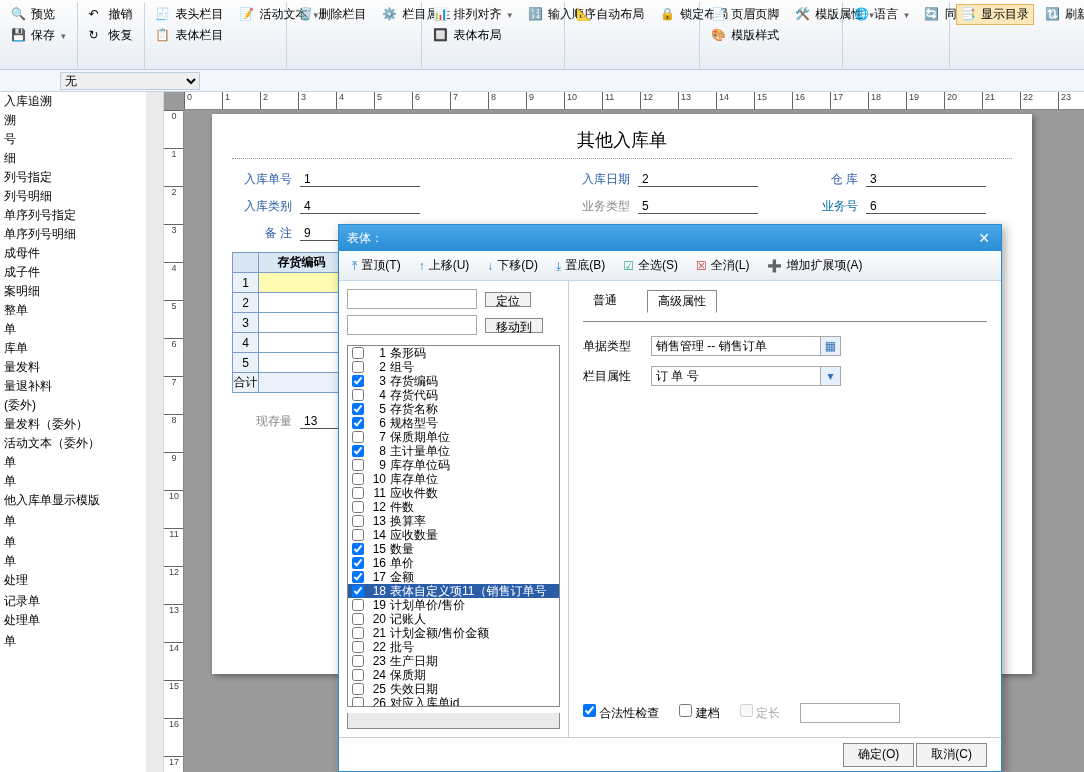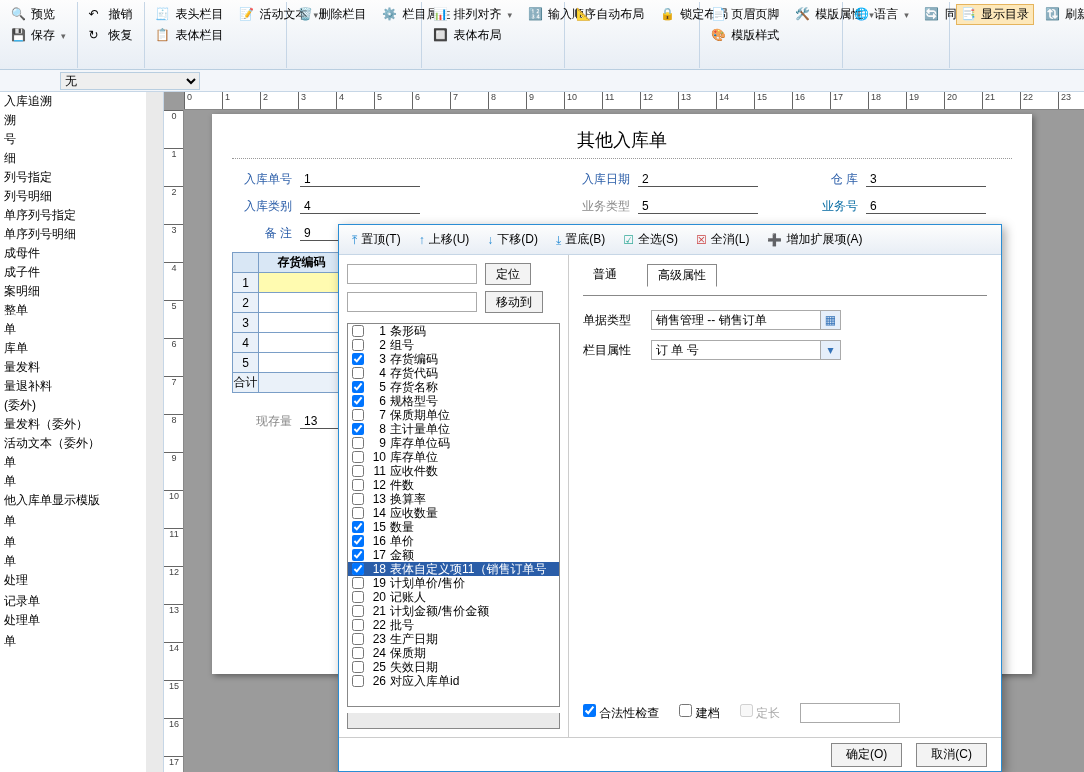--- a/index.html
+++ b/index.html
@@ -48,21 +48,21 @@
 
 .modal { position: absolute; left: 338px; top: 224px; width: 664px; height: 548px; background: #fff; border: 1px solid #2a8dd4; box-shadow: 3px 3px 10px rgba(0,0,0,.35); z-index: 50; display: flex; flex-direction: column; }
 .modal-title { height: 26px; background: linear-gradient(#49a7e6,#2a8dd4); color: #fff; display: flex; align-items: center; padding: 0 8px; justify-content: space-between; }
 .modal-close { color: #fff; cursor: pointer; font-size: 14px; width: 18px; text-align: center; }
 .modal-toolbar { height: 30px; background: linear-gradient(#fdfdfd,#e8eef5); border-bottom: 1px solid #c6d6e6; display: flex; align-items: center; gap: 4px; padding: 0 6px; }
 .modal-toolbar .tb-btn { display: flex; align-items: center; gap: 4px; padding: 2px 6px; cursor: pointer; border: 1px solid transparent; }
 .modal-body { flex: 1; display: flex; overflow: hidden; }
 .modal-left { width: 230px; border-right: 1px solid #ccc; padding: 8px; display: flex; flex-direction: column; gap: 6px; }
 .modal-left input[type=text] { width: 130px; height: 20px; border: 1px solid #aaa; padding: 0 4px; }
 .modal-left .row { display: flex; gap: 8px; align-items: center; }
-.modal-left button.small { height: 22px; padding: 0 10px; border: 1px solid #888; background: #f3f3f3; cursor: pointer; }
+.modal-left button.small { height: 15px; padding: 0 10px; border: 1px solid #888; background: #f3f3f3; cursor: pointer; }
 .field-list { flex: 1; border: 1px solid #888; overflow-y: scroll; background: #fff; margin-top: 4px; position: relative; }
 .field-item { display: flex; align-items: center; gap: 4px; padding: 0 4px; height: 14px; font-size: 12px; cursor: pointer; white-space: nowrap; }
 .field-item.selected { background: #2a5da8; color: #fff; }
 .field-item input[type=checkbox] { width: 12px; height: 12px; }
 .field-num { width: 18px; text-align: right; color: inherit; }
 .h-scroll-stub { height: 16px; background: #eaeaea; border: 1px solid #888; border-top: none; }
 
 .modal-right { flex: 1; padding: 8px 14px; display: flex; flex-direction: column; gap: 10px; }
 .tabs { display: flex; gap: 20px; align-items: center; }
 .tab { padding: 2px 10px; cursor: pointer; }
@@ -74,21 +74,21 @@
 .right-form .rf-row { display: flex; align-items: center; gap: 8px; }
 .right-form .rf-row .rlbl { width: 60px; }
 .right-form .rf-row .lookup { display: flex; align-items: center; border: 1px solid #aaa; width: 190px; height: 20px; }
 .right-form .rf-row .lookup input { border: none; flex: 1; padding: 0 4px; height: 18px; }
 .right-form .rf-row .lookup .lookup-btn { width: 20px; height: 18px; background: #e6effa; border-left: 1px solid #aaa; display: flex; align-items: center; justify-content: center; cursor: pointer; color: #3573b8; }
 .props-row { display: flex; gap: 30px; }
 
 .bottom-row { display: flex; align-items: center; gap: 20px; margin-top: auto; padding: 6px 0; }
 .bottom-row input[type=text].fixed { width: 100px; height: 20px; border: 1px solid #aaa; }
 
-.modal-footer { height: 34px; border-top: 1px solid #ccc; display: flex; justify-content: flex-end; align-items: center; gap: 14px; padding: 16px 14px; }
+.modal-footer { height: 34px; border-top: 1px solid #ccc; display: flex; justify-content: flex-end; align-items: center; gap: 2px; padding: 16px 14px; }
 .modal-footer button { height: 24px; padding: 0 14px; border: 1px solid #888; background: #f3f3f3; cursor: pointer; }
 </style>
 </head>
 <body>
 
 <div class="ribbon">
   <div class="ribbon-group">
     <div class="ribbon-btn">
         <span class="ribbon-icon">🔍</span>
         <span>预览</span>
@@ -367,20 +367,24 @@
     <div class="form-row" style="margin-top:20px">
       <div class="form-field">
           <span class="lbl" style="color:#888">现存量</span>
           <span class="val" style="min-width:60px">13</span>
         </div>
     </div>
   </div>
 </div>
 
 <div class="modal">
+  <div class="modal-title">
+    <span>表体：</span>
+    <span class="modal-close">✕</span>
+  </div>
   <div class="modal-toolbar">
     <div class="tb-btn">
         <span style="color:#2a8dd4">⤒</span>
         <span>置顶(T)</span>
       </div>
     <div class="tb-btn">
         <span style="color:#2a8dd4">↑</span>
         <span>上移(U)</span>
       </div>
     <div class="tb-btn">

